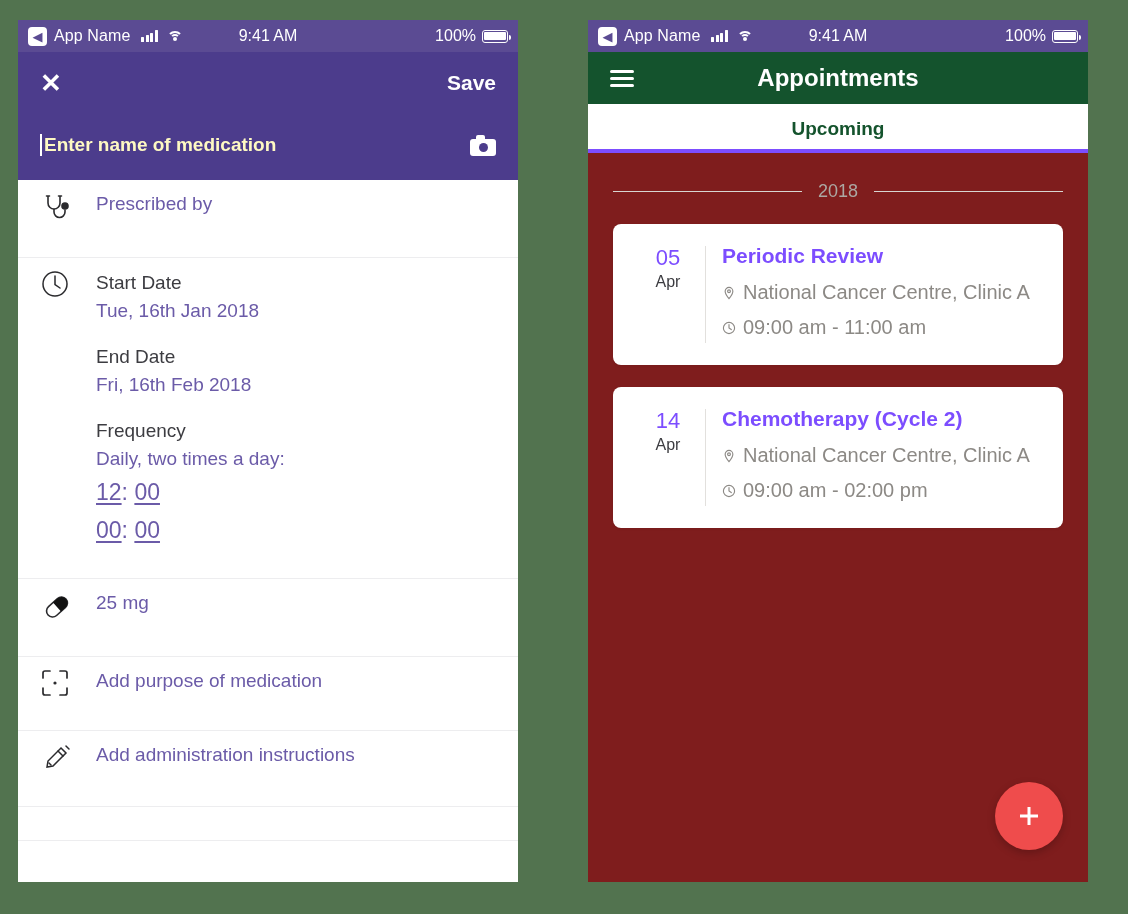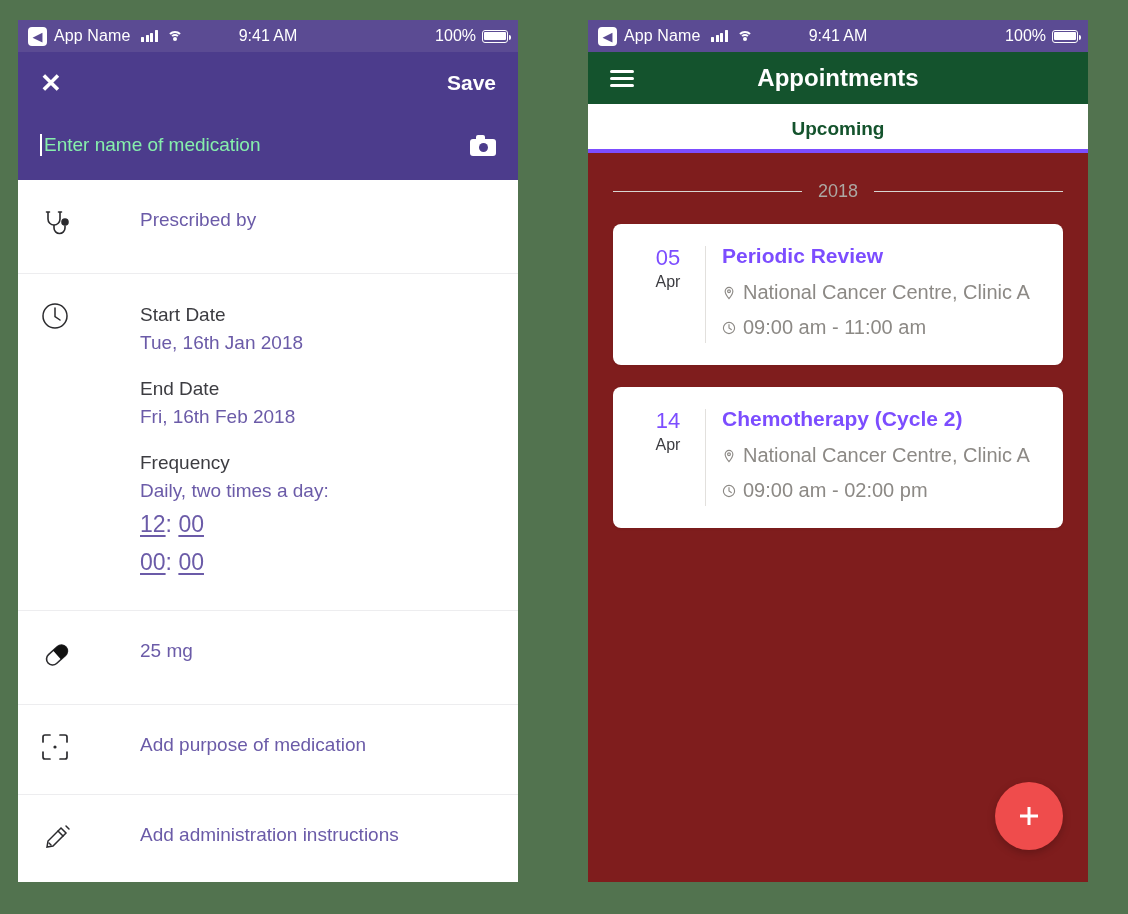--- a/index.html
+++ b/index.html
@@ -62,40 +62,40 @@
                     height:5px; background:#fff; border-radius:0 2px 2px 0; }
   .battery i { display:block; width:100%; height:100%; background:#fff; border-radius:1px; }
 
   
   .navbar-left { background:#4C3C8C; padding: 14px 22px 0 22px; flex: none; }
   .nav-row { display:flex; align-items:center; justify-content:space-between; height:34px; }
   .close-x { color:#fff; font-size:26px; line-height:1; font-weight:700; cursor:pointer; }
   .save-btn { color:#fff; font-size:21px; font-weight:700; cursor:pointer; }
   .med-input-row { display:flex; align-items:center; padding: 34px 0 24px 0; }
   .caret { width:2px; height:22px; background:#fff; margin-right:2px; flex:none; }
-  .med-placeholder { color:#86efac; font-size:19px; font-weight:400; }
+  .med-placeholder { color:#fef9c3; font-size:19px; font-weight:700; }
   .cam { margin-left:auto; width:26px; height:21px; position:relative; }
   .cam .body { position:absolute; bottom:0; left:0; width:26px; height:17px;
                background:#fff; border-radius:3px; }
   .cam .bump { position:absolute; top:0; left:6px; width:9px; height:5px;
                background:#fff; border-radius:2px 2px 0 0; }
   .cam .lens { position:absolute; bottom:4px; left:9px; width:9px; height:9px;
                border-radius:50%; background:#4C3C8C; }
 
   
   .list { flex:1; overflow:hidden; }
   .row { display:flex; padding: 24px 22px; border-bottom: 1px solid #EDEDEF; align-items:flex-start; }
   .row .ic { width: 56px; flex:none; padding-top: 1px; }
   .row .content { flex:1; }
   .purple-link { color:#6B5BA8; font-size:19px; line-height:1.5; }
   .label-dark { color:#3C3C41; font-size:19px; line-height:1.55; }
   .gap { height: 16px; }
   .time-line { color:#6B5BA8; font-size:23px; line-height:1.65; }
   .time-line u { text-decoration: underline; text-underline-offset: 3px; }
-  .row.tall { padding-top: 26px; padding-bottom: 28px; gap: 44px; }
+  .row.tall { padding-top: 10px; padding-bottom: 28px; }
   .stub { height: 34px; border-bottom:1px solid #EDEDEF; }
 
   
   .navbar-right { background:#14532d; height:52px; display:flex; align-items:center;
                   padding: 0 22px; position:relative; flex:none; }
   .burger { width:24px; cursor:pointer; }
   .burger span { display:block; height:3px; background:#fff; border-radius:2px; margin:4px 0; }
   .nav-title { position:absolute; left:0; right:0; text-align:center; color:#fff;
                font-size:24px; font-weight:700; pointer-events:none; }
 

